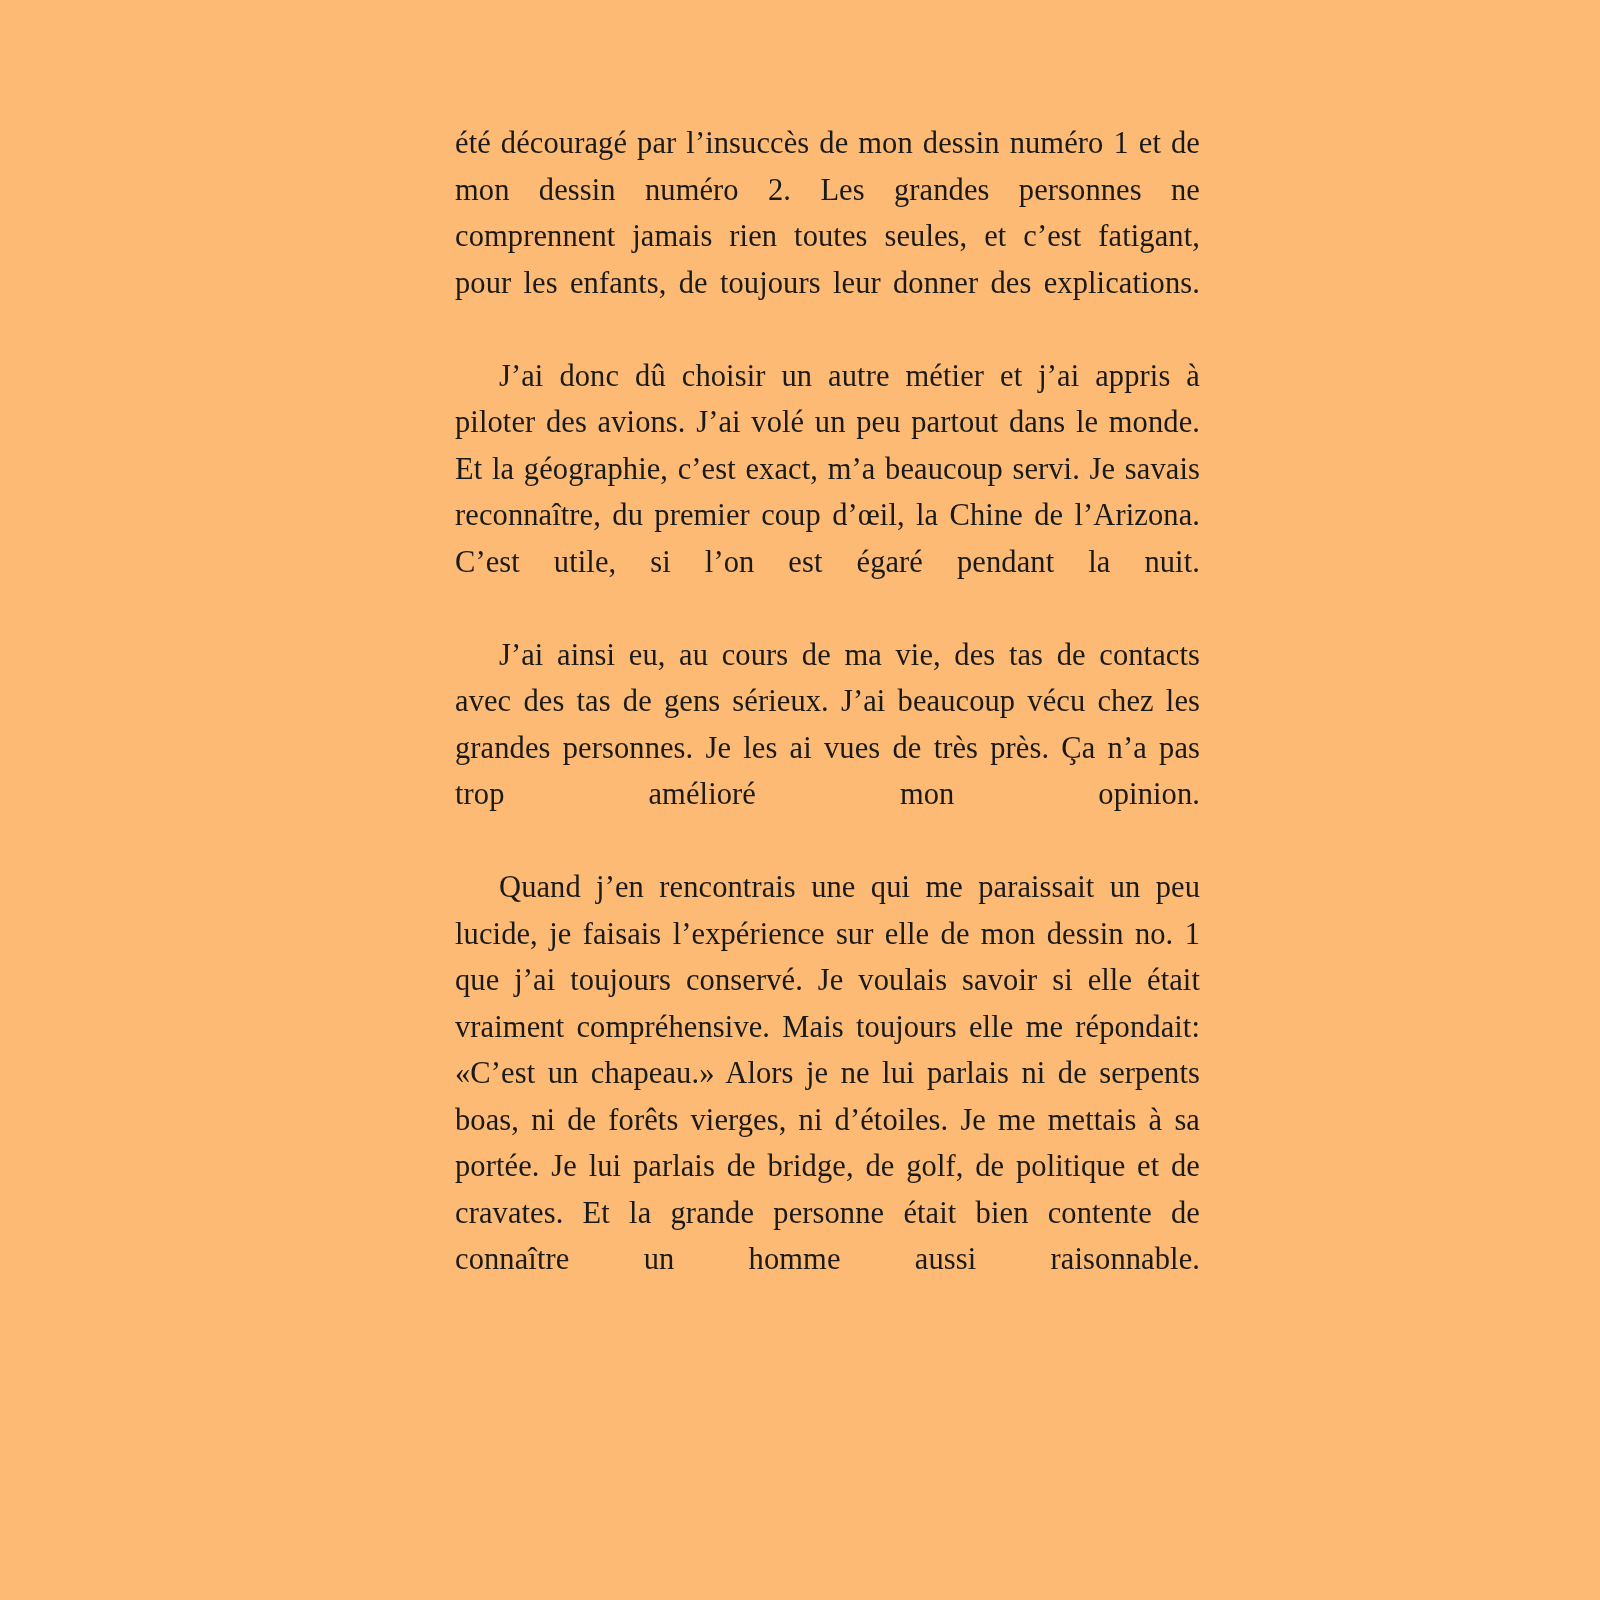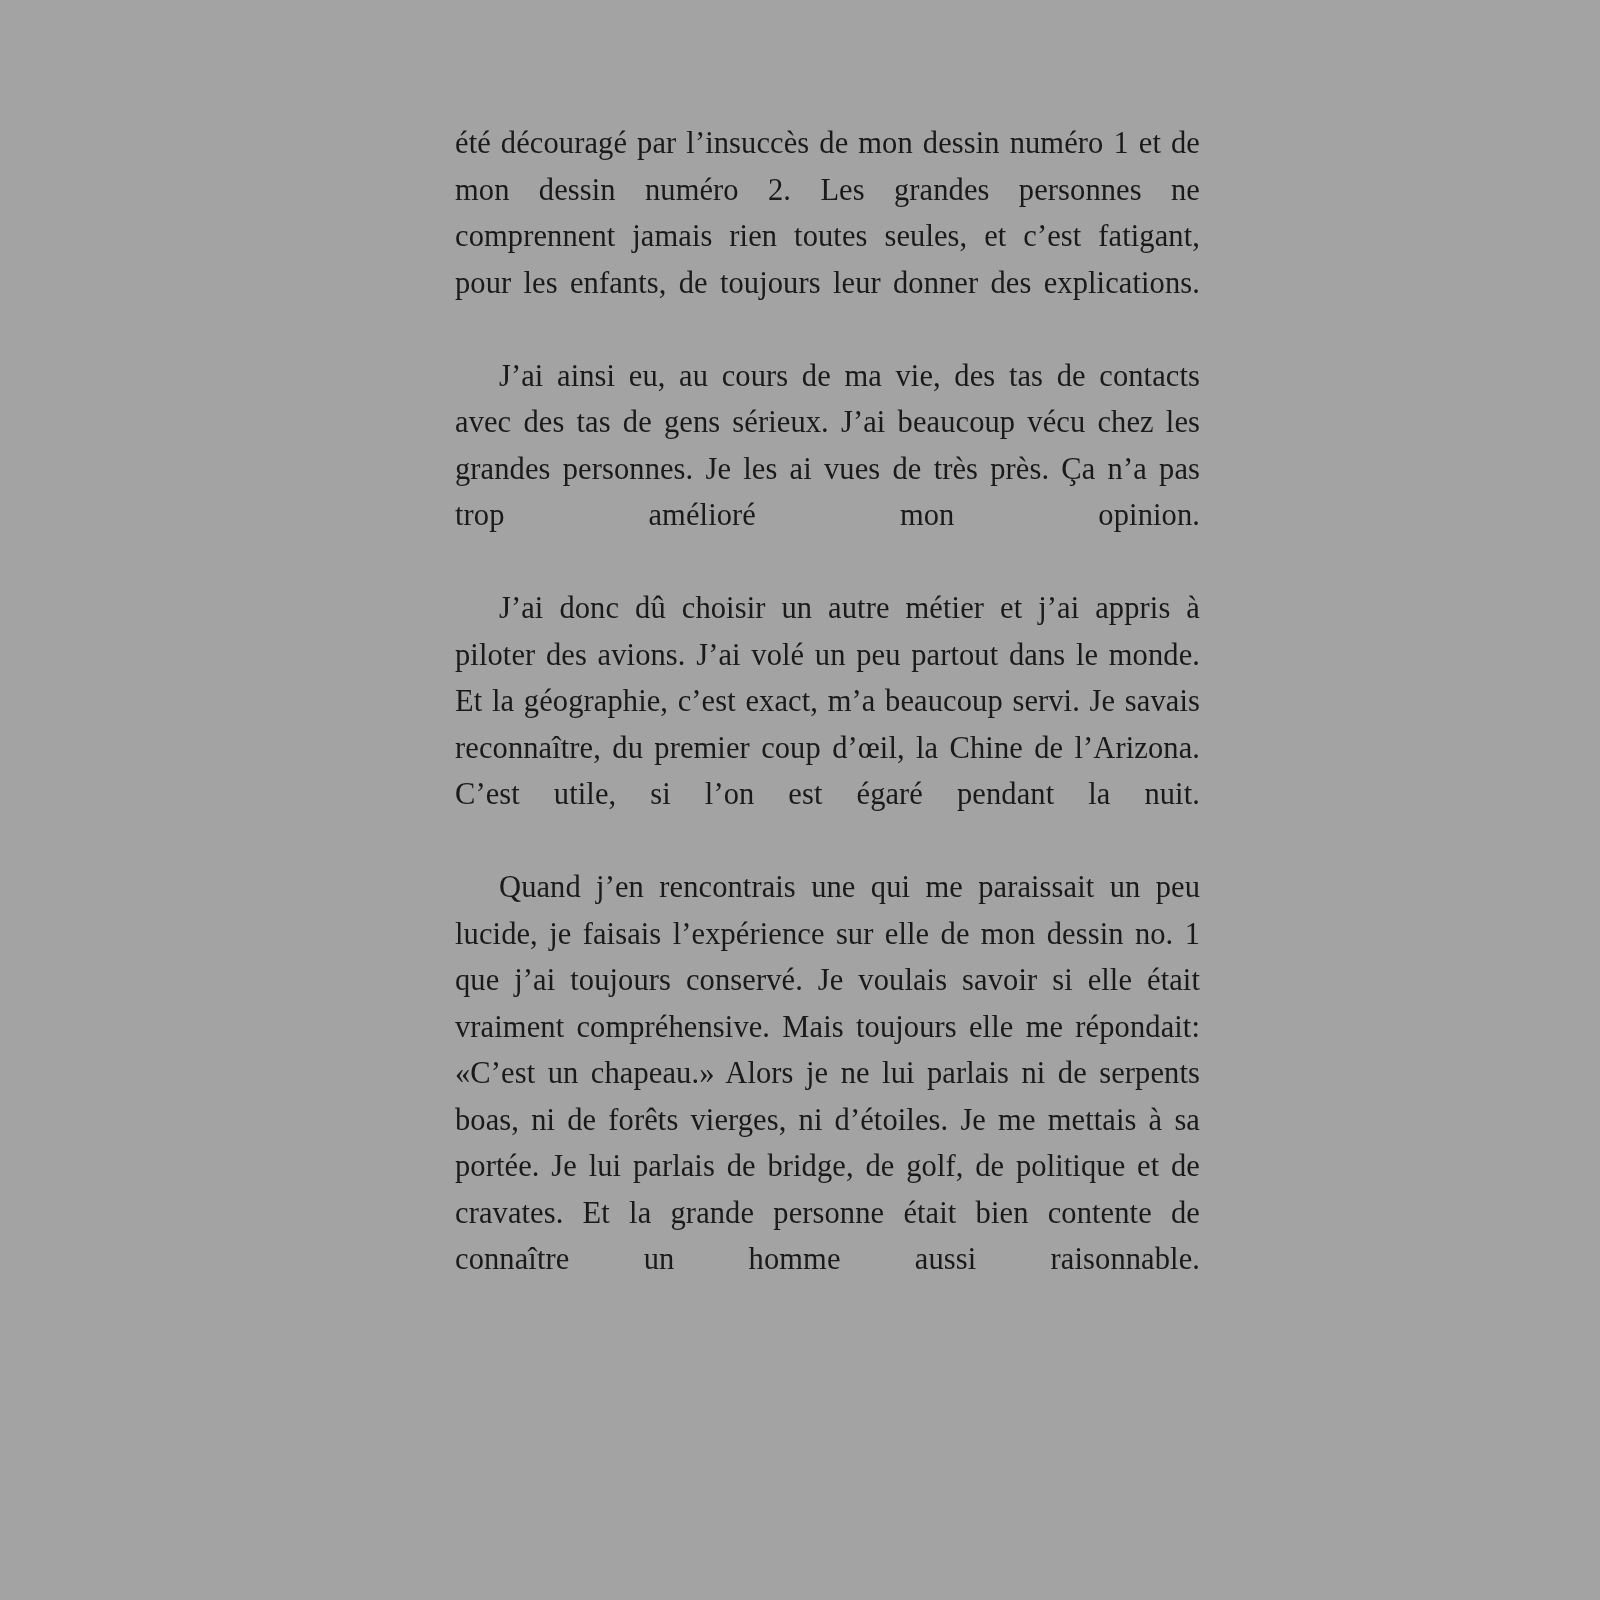--- a/index.html
+++ b/index.html
@@ -13,21 +13,21 @@
     height: 1600px;
     overflow: hidden;
     font-family: "Liberation Serif", "DejaVu Serif", serif;
     color: #1a1a1a;
   }
 
   .page {
     position: relative;
     width: 1600px;
     height: 1600px;
-    background: #a3a3a3;
+    background: #fdba74;
     box-sizing: border-box;
   }
 
   .text-column {
     position: absolute;
     left: 455px;
     top: 120px;
     width: 745px;
   }
 
@@ -52,17 +52,17 @@
     display: inline-block;
     width: 100%;
   }
 </style>
 </head>
 <body>
 
 <div class="page">
   <div class="text-column">
     <p class="para">été découragé par l’insuccès de mon dessin numéro 1 et de mon dessin numéro 2. Les grandes personnes ne comprennent jamais rien toutes seules, et c’est fatigant, pour les enfants, de toujours leur donner des explications.</p>
+    <p class="para indent">J’ai donc dû choisir un autre métier et j’ai appris à piloter des avions. J’ai volé un peu partout dans le monde. Et la géographie, c’est exact, m’a beaucoup servi. Je savais reconnaître, du premier coup d’œil, la Chine de l’Arizona. C’est utile, si l’on est égaré pendant la nuit.</p>
     <p class="para indent">J’ai ainsi eu, au cours de ma vie, des tas de contacts avec des tas de gens sérieux. J’ai beaucoup vécu chez les grandes personnes. Je les ai vues de très près. Ça n’a pas trop amélioré mon opinion.</p>
-    <p class="para indent">J’ai donc dû choisir un autre métier et j’ai appris à piloter des avions. J’ai volé un peu partout dans le monde. Et la géographie, c’est exact, m’a beaucoup servi. Je savais reconnaître, du premier coup d’œil, la Chine de l’Arizona. C’est utile, si l’on est égaré pendant la nuit.</p>
     <p class="para indent">Quand j’en rencontrais une qui me paraissait un peu lucide, je faisais l’expérience sur elle de mon dessin no. 1 que j’ai toujours conservé. Je voulais savoir si elle était vraiment compréhensive. Mais toujours elle me répondait: «C’est un chapeau.» Alors je ne lui parlais ni de serpents boas, ni de forêts vierges, ni d’étoiles. Je me mettais à sa portée. Je lui parlais de bridge, de golf, de politique et de cravates. Et la grande personne était bien contente de connaître un homme aussi raisonnable.</p>
   </div>
 </div>
 
 </body></html>

